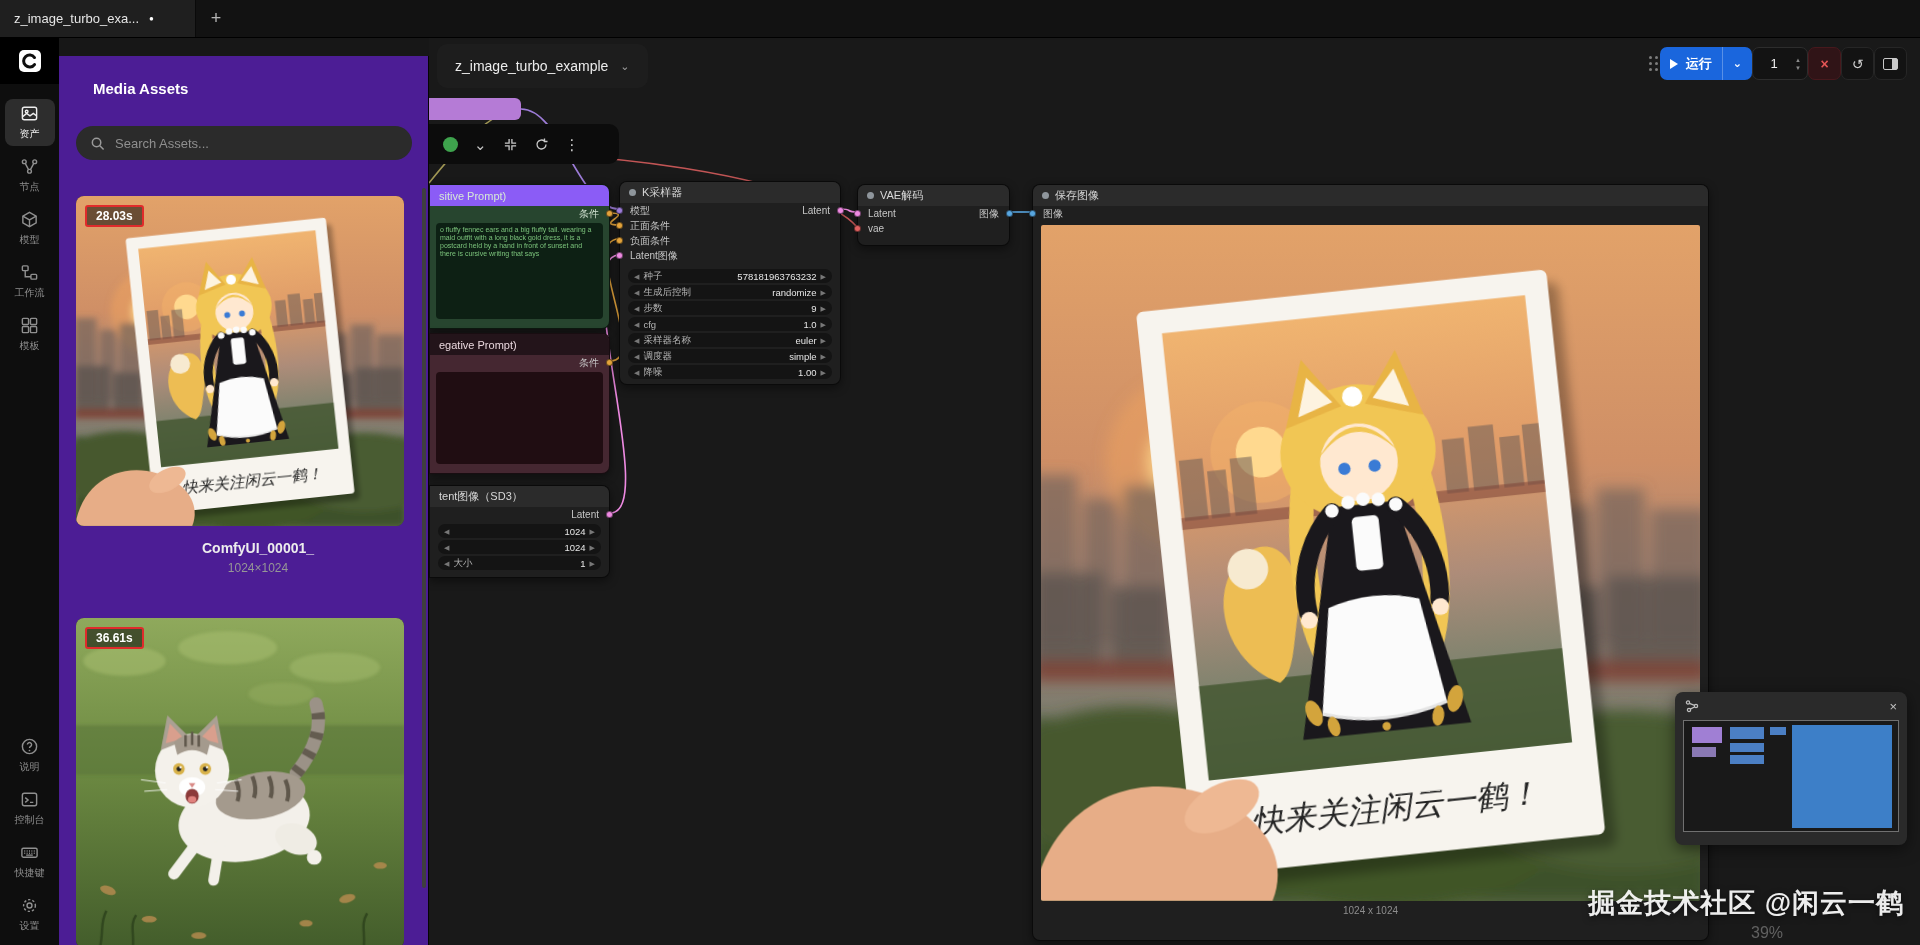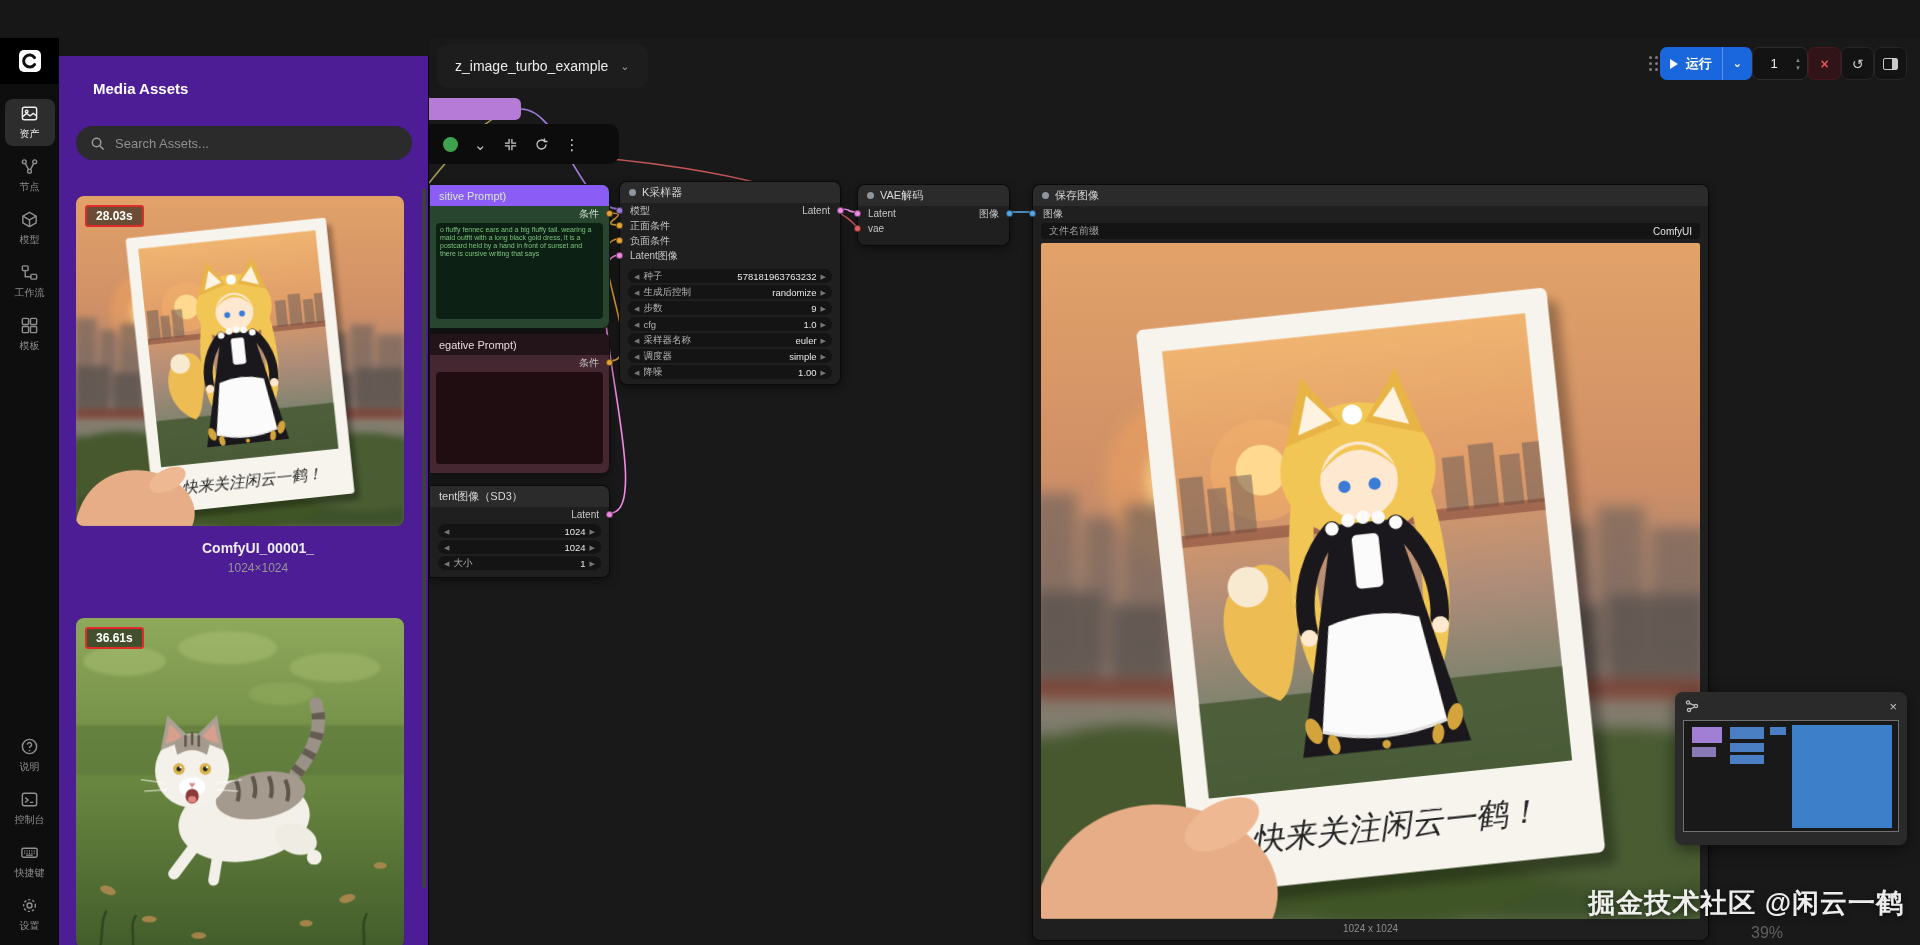--- a/index.html
+++ b/index.html
@@ -291,20 +291,27 @@
         <path d="M30 400 C35 380 30 370 38 355"></path>
           <path d="M70 400 C72 382 66 372 74 360"></path>
         <path d="M350 400 C352 380 346 372 354 358"></path>
       </g>
     </symbol>
   </defs>
 </svg>
 
 <div id="app">
 
+  <div id="tabbar">
+    <div class="tab">
+      <span class="tab-title">z_image_turbo_exa...</span>
+      <span class="tab-dot">●</span>
+    </div>
+    <div class="newtab">+</div>
+  </div>
 
   <nav id="rail">
     <div id="logo">
       <svg width="26" height="26" viewBox="0 0 26 26">
         <rect x="2" y="2" width="22" height="22" rx="5" fill="#fff"></rect>
         <path d="M17.5 9.5 A6 6 0 1 0 17.5 16.5" stroke="#0e0e0e" stroke-width="3" fill="none" stroke-linecap="round"></path>
       </svg>
     </div>
     <div class="rail-group-top">
       <div class="rail-item active">
@@ -586,24 +593,20 @@
     </div>
 
     <div class="node" id="node-save" style="left:603px;top:146px;width:677px;height:757px">
       <div class="nheader">
         <span class="ndot"></span>
         <span>保存图像</span>
       </div>
       <div class="prow">
         <span class="pdot pin" style="background:#58a6e0"></span>
         <span>图像</span>
-      </div>
-      <div class="fnwidget">
-        <span class="fl">文件名前缀</span>
-        <span class="fv">ComfyUI</span>
       </div>
       <div class="preview">
         <svg viewBox="0 0 400 400" preserveAspectRatio="xMidYMid slice">
             <use href="#art-foxgirl"></use>
           </svg>
       </div>
       <div class="preview-caption">1024 x 1024</div>
     </div>
 
     <div id="wfpill">

